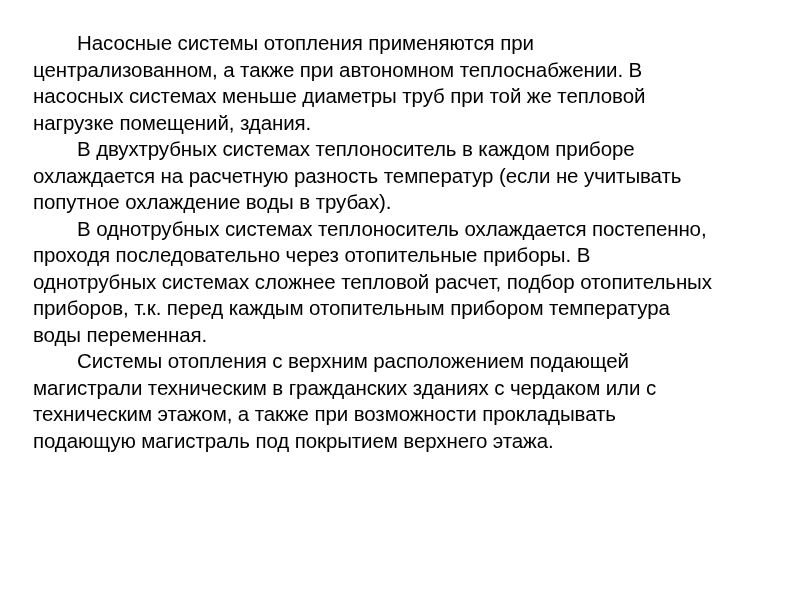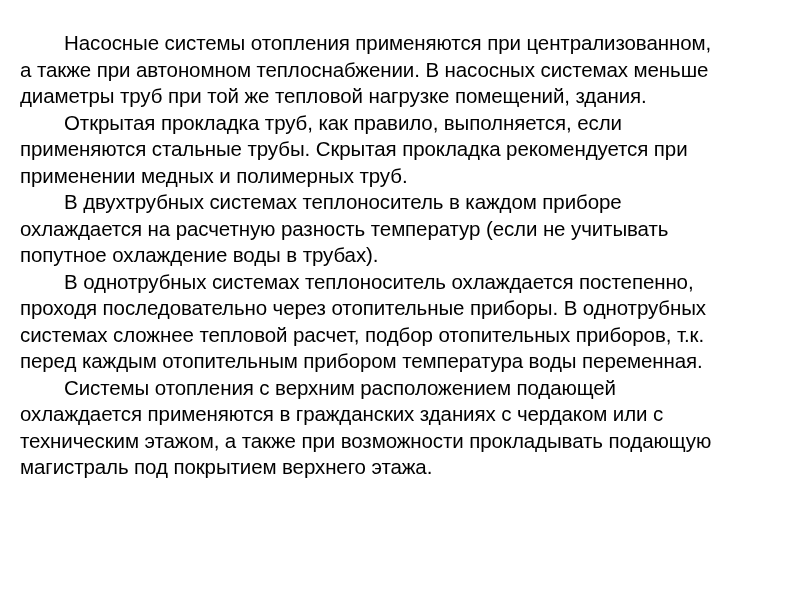--- a/index.html
+++ b/index.html
@@ -11,21 +11,21 @@
     height: 600px;
     background: #ffffff;
     font-family: "Liberation Sans", sans-serif;
     color: #000000;
     overflow: hidden;
   }
   .slide {
     box-sizing: border-box;
     width: 760px;
     height: 600px;
-    padding: 30px 42px 0 20px;
+    padding: 30px 42px 0 33px;
     background: #ffffff;
   }
   .body-text {
     font-size: 20.5px;
     line-height: 26.5px;
     text-align: left;
     color: #000000;
     letter-spacing: -0.1px;
   }
   .para {
@@ -33,18 +33,17 @@
     text-indent: 44px;
     white-space: normal;
   }
 </style>
 </head>
 <body>
 
 <div class="slide">
   <div class="body-text">
     <p class="para">Насосные системы отопления применяются при централизованном, а также при автономном теплоснабжении. В насосных системах меньше диаметры труб при той же тепловой нагрузке помещений, здания.</p>
-    <p class="para">Открытая прокладка труб, как правило, выполняется, если применяются стальные трубы. Скрытая прокладка рекомендуется при применении медных и полимерных труб.</p>
     <p class="para">В двухтрубных системах теплоноситель в каждом приборе охлаждается на расчетную разность температур (если не учитывать попутное охлаждение воды в трубах).</p>
     <p class="para">В однотрубных системах теплоноситель охлаждается постепенно, проходя последовательно через отопительные приборы. В однотрубных системах сложнее тепловой расчет, подбор отопительных приборов, т.к. перед каждым отопительным прибором температура воды переменная.</p>
-    <p class="para">Системы отопления с верхним расположением подающей охлаждается применяются в гражданских зданиях с чердаком или с техническим этажом, а также при возможности прокладывать подающую магистраль под покрытием верхнего этажа.</p>
+    <p class="para">Системы отопления с верхним расположением подающей магистрали техническим в гражданских зданиях с чердаком или с техническим этажом, а также при возможности прокладывать подающую магистраль под покрытием верхнего этажа.</p>
   </div>
 </div>
 
 </body></html>

